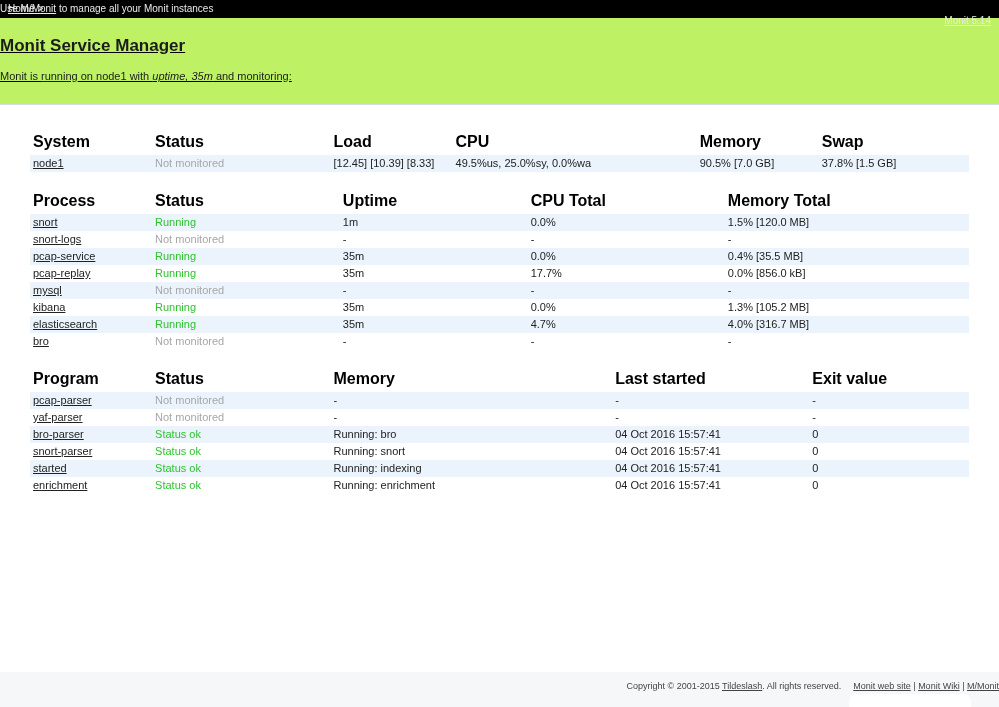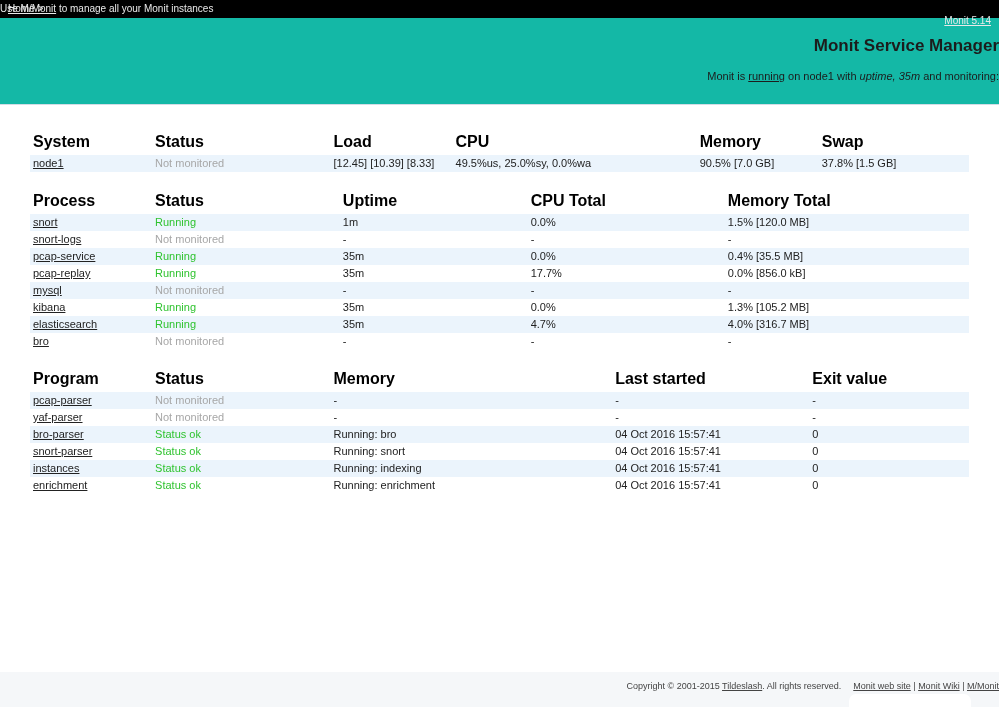--- a/index.html
+++ b/index.html
@@ -18,25 +18,26 @@
     font-size: 10px; height: 18px; line-height: 18px;
     position: relative; flex: 0 0 auto;
   }
   .topbar a { color: #e9e9e9; text-decoration: underline; }
   .topbar-left  { position: absolute; left: 8px; top: 0; z-index: 2; }
   .topbar-center{ text-align: center; }
   .topbar-right { position: absolute; right: 8px; top: 12px; z-index: 2; }
 
   
   .hero {
-    background: #14b8a6;
+    background: #bef264;
     border-bottom: 1px solid #d3dce5;
-    text-align: right;
+    text-align: left;
     padding: 18px 0 22px;
     flex: 0 0 auto;
+    text-decoration: underline;
   }
   .hero-title { font-size: 17px; font-weight: bold; color: #1c1c1c; margin: 0; }
   .hero-sub { font-size: 11px; color: #1c1c1c; margin-top: 14px; }
   .hero-sub a { color: #1c1c1c; text-decoration: underline; }
   .hero-sub em { font-style: italic; }
 
   
   .tables { width: 939px; margin: 8px auto 0; flex: 0 0 auto; }
   table { width: 100%; border-collapse: collapse; table-layout: fixed; margin-top: 15px; }
   th { font-size: 16px; font-weight: bold; color: #000; padding: 5px 3px 4px; }
@@ -224,21 +225,21 @@
           <td class="ar">0</td>
         </tr>
         <tr>
           <td class="al"><a>snort-parser</a></td>
           <td class="al" style="color: rgb(47, 195, 47);">Status ok</td>
           <td class="al">Running: snort</td>
           <td class="ar">04 Oct 2016 15:57:41</td>
           <td class="ar">0</td>
         </tr>
         <tr class="stripe">
-          <td class="al"><a>instances</a></td>
+          <td class="al"><a>started</a></td>
           <td class="al" style="color: rgb(47, 195, 47);">Status ok</td>
           <td class="al">Running: indexing</td>
           <td class="ar">04 Oct 2016 15:57:41</td>
           <td class="ar">0</td>
         </tr>
         <tr>
           <td class="al"><a>enrichment</a></td>
           <td class="al" style="color: rgb(47, 195, 47);">Status ok</td>
           <td class="al">Running: enrichment</td>
           <td class="ar">04 Oct 2016 15:57:41</td>

